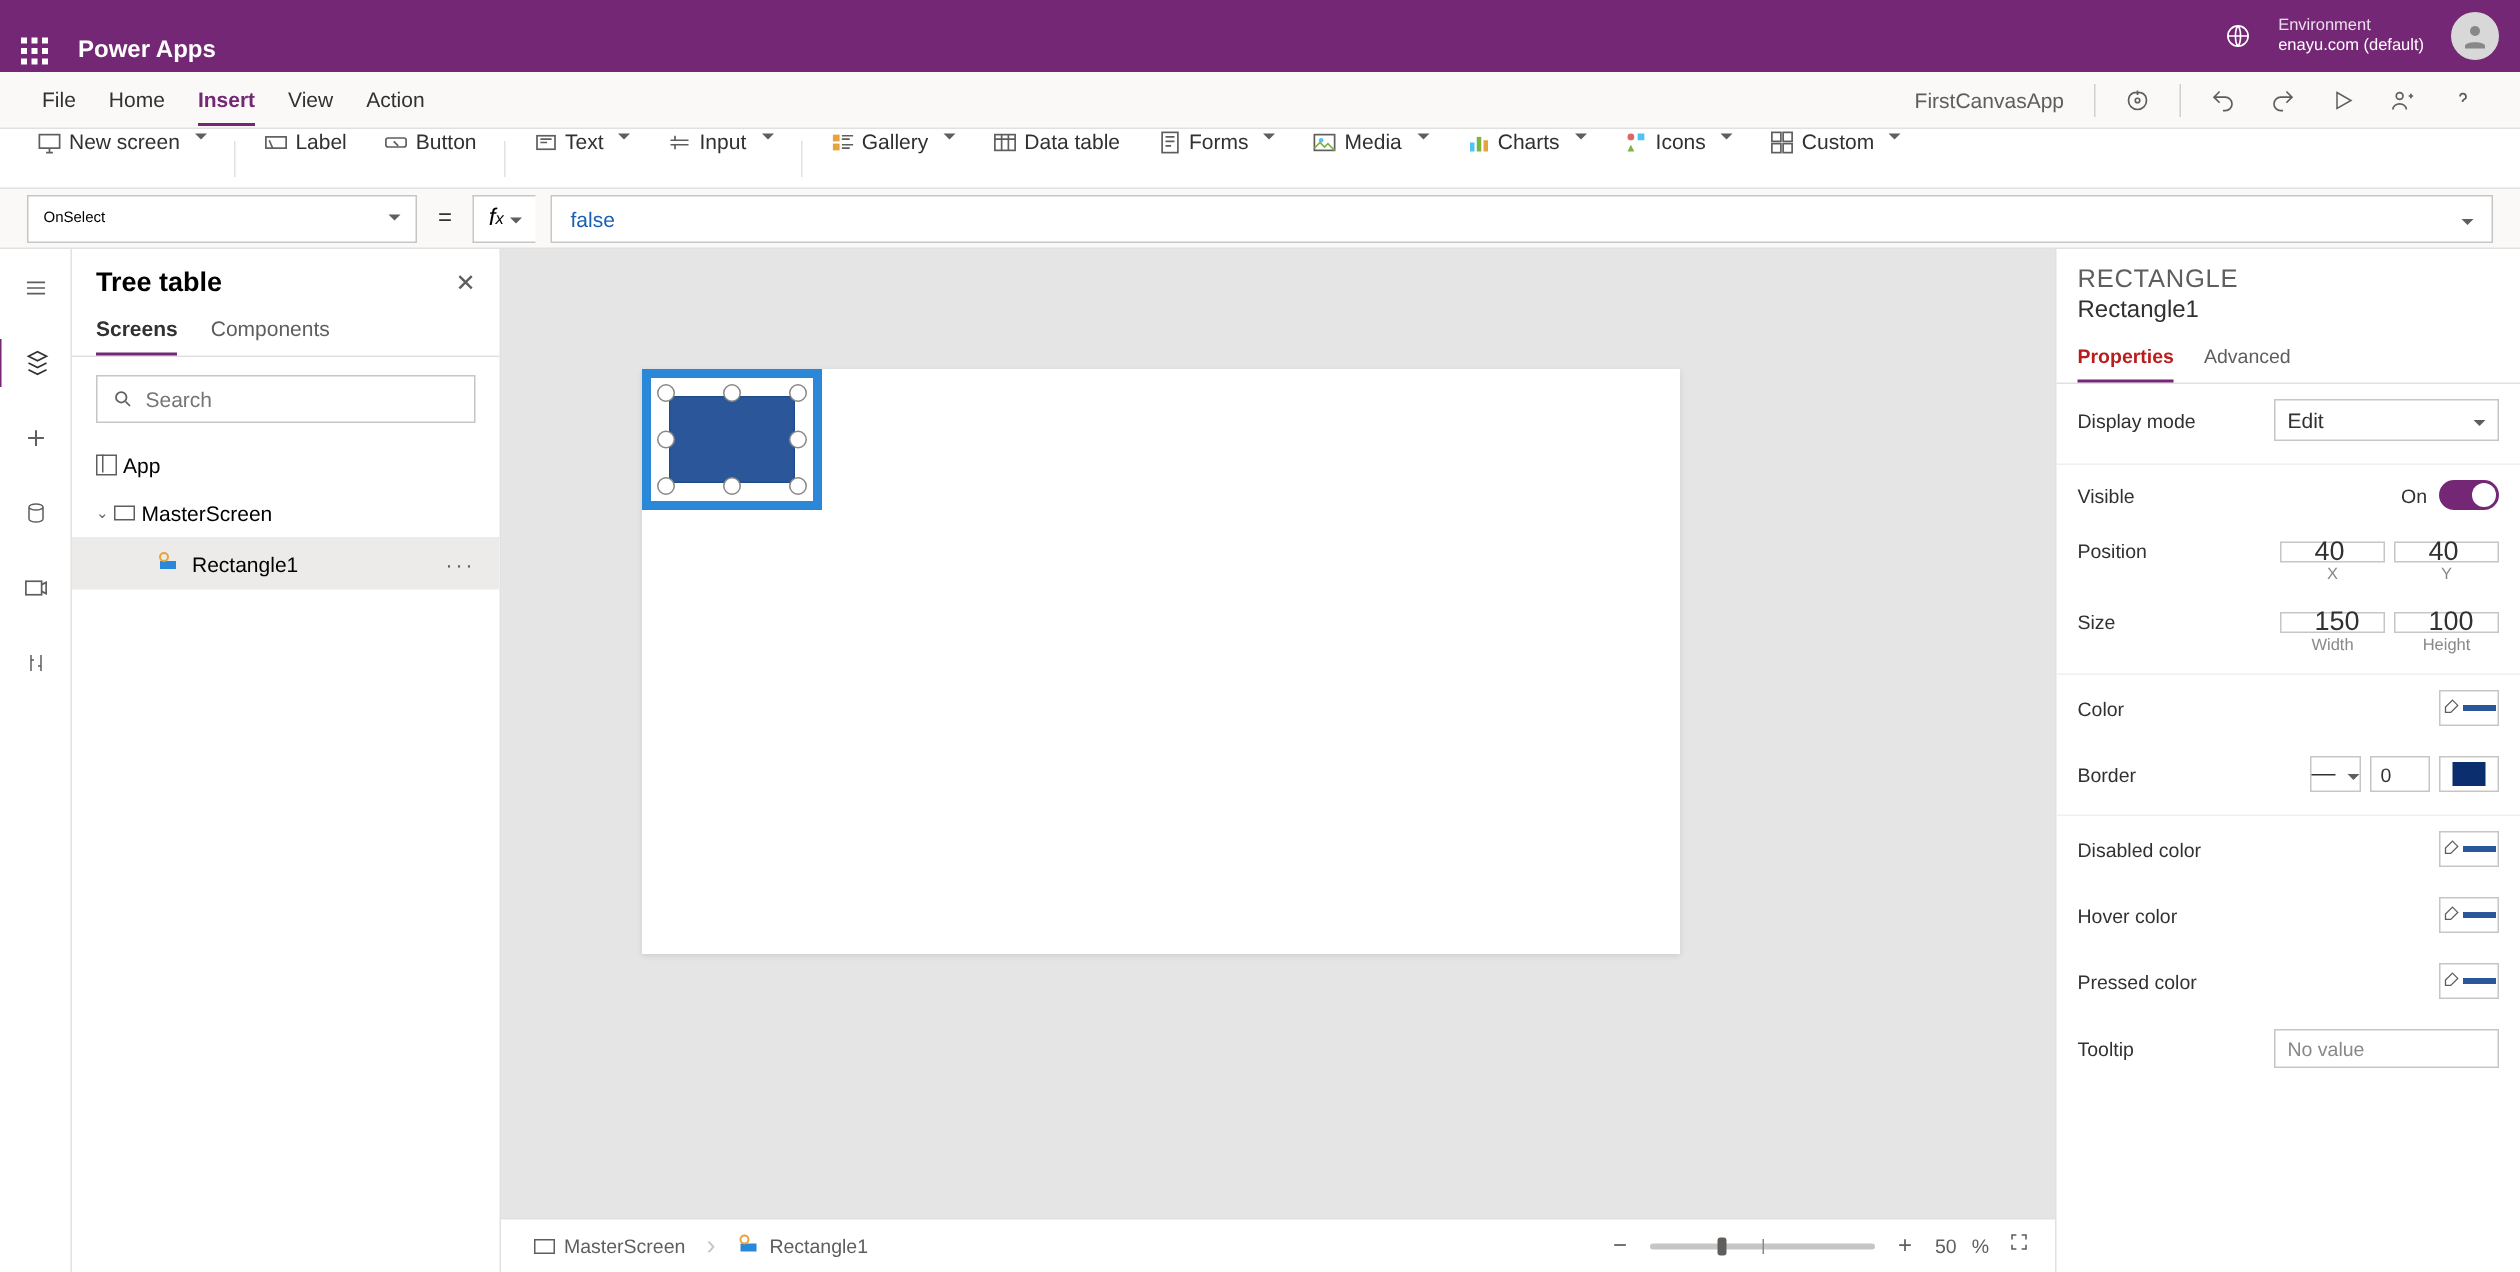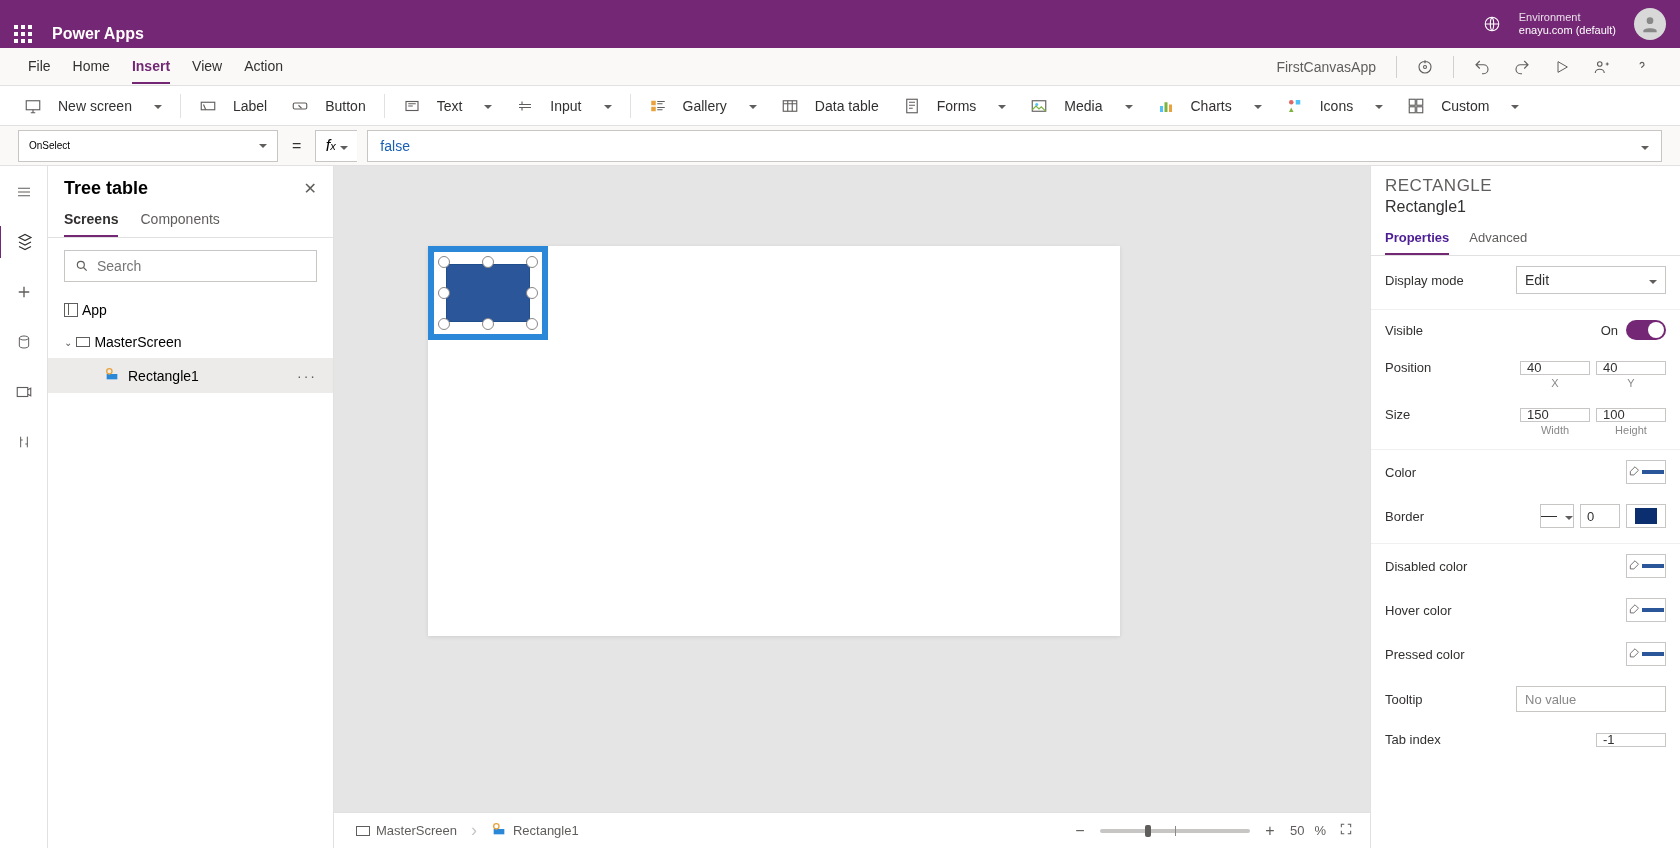--- a/index.html
+++ b/index.html
@@ -22,21 +22,21 @@
 .menubar .menus { display: flex; gap: 22px; font-size: 14px; color: #323130; padding-left:8px;}
 .menubar .menus .item { padding: 8px 0; cursor: pointer; }
 .menubar .menus .item.active { color:#742774; font-weight:600; border-bottom: 2px solid #742774; }
 .menubar .tools { display: flex; align-items: center; gap: 4px; color:#605e5c; }
 .menubar .appname { font-size: 14px; color:#605e5c; margin-right: 10px; }
 .toolbtn { width: 36px; height: 32px; display:flex; align-items:center; justify-content:center; cursor:pointer; }
 .vsep { width:1px; height:22px; background:#d0d0d0; margin:0 6px; }
 
 
 .ribbon { height: 40px; border-bottom: 1px solid #e1e1e1; display: flex; align-items: center; padding: 0 14px; gap: 4px; font-size: 14px; color:#323130; background:#fff;}
-.rgroup { display:flex; align-items:center; gap:16px; padding: 0 10px; height:100%; cursor:pointer;}
+.rgroup { display:flex; gap:4px; padding: 0 10px; height:100%; cursor:pointer;}
 .rsep { width:1px; height:24px; background:#e1e1e1; margin:0 4px;}
 .chev::after { content:""; display:inline-block; margin-left:6px; border:4px solid transparent; border-top-color:#605e5c; transform: translateY(3px);}
 .ricon { width:18px; height:18px; display:flex; align-items:center; justify-content:center; }
 .ricon svg{ width:18px; height:18px; }
 
 
 .formulabar { height: 40px; display:flex; align-items:center; padding: 6px 18px; gap: 10px; border-bottom:1px solid #e1e1e1; background:#faf9f8;}
 .prop-select { width: 260px; height: 32px; border:1px solid #c8c6c4; background:#fff; display:flex; align-items:center; justify-content:space-between; padding:0 10px; font-size:10px; cursor:pointer;}
 .eq { font-size:16px; color:#323130; padding:0 4px;}
 .fx { width:42px; height:32px; border:1px solid #c8c6c4; border-right:none; background:#fff; display:flex; align-items:center; justify-content:center; font-style:italic; font-family: 'Times New Roman', serif; cursor:pointer;}
@@ -91,29 +91,29 @@
 .zslider::before{content:"";position:absolute;left:50%;top:-3px;width:1px;height:10px;background:#8a8886;}
 .zthumb{position:absolute;left:30%;top:-4px;width:6px;height:12px;background:#605e5c;border-radius:2px;}
 .zbtn { cursor:pointer; font-size:16px; width:20px; text-align:center;}
 
 
 .props { width:310px; border-left:1px solid #e1e1e1; background:#fff; display:flex; flex-direction:column; font-size:13px; color:#323130;}
 .props .ptype { padding:10px 14px 0 14px; font-size:17px; color:#605e5c; letter-spacing:.5px;}
 .props .pname { padding:2px 14px 8px 14px; font-size:16px;}
 .props .ptabs { display:flex; gap:20px; padding:0 14px; border-bottom:1px solid #e1e1e1;}
 .props .ptab { padding:6px 0 8px 0; cursor:pointer; color:#605e5c;}
-.props .ptab.active { color:#4c1d95; font-weight:600; border-bottom:2px solid #742774;}
+.props .ptab.active { color:#b91c1c; font-weight:600; border-bottom:2px solid #742774;}
 .prow { display:flex; align-items:center; justify-content:space-between; padding:10px 14px; }
 .prow .lbl { color:#323130;}
 .pselect { width:150px; height:28px; border:1px solid #c8c6c4; display:flex; align-items:center; justify-content:space-between; padding:0 8px; cursor:pointer; font-size:14px;}
 .toggle { display:flex; align-items:center; gap:8px;}
 .toggle .track { width:40px; height:20px; border-radius:10px; background:#742774; position:relative; cursor:pointer;}
 .toggle .thumb { position:absolute; right:2px; top:2px; width:16px; height:16px; background:#fff; border-radius:50%;}
 .twonum { display:flex; gap:6px;}
-.numbox { width:70px; height:14px; border:1px solid #c8c6c4; padding:0 6px; display:flex; align-items:center; font-size:13px;}
+.numbox { width:70px; height:14px; border:1px solid #c8c6c4; padding:0 22px; display:flex; align-items:center; font-size:18px;}
 .sublabels { display:flex; gap:6px; justify-content:flex-end; padding:0 14px 8px 14px; color:#888; font-size:11px;}
 .sublabels span{ width:70px; text-align:center;}
 .swatch { width:40px; height:24px; border:1px solid #c8c6c4; display:flex; align-items:center; justify-content:center; cursor:pointer;}
 .swatch .bar { width:22px; height:4px; background:#2b579a;}
 .swatch.fill .bar { height:16px; background:#0b2e6f;}
 .borderctl { display:flex; gap:6px; align-items:center;}
 .linestyle { width:34px; height:24px; border:1px solid #c8c6c4; display:flex; align-items:center; justify-content:center; cursor:pointer;}
 .linestyle .ln { width:18px; height:1px; background:#323130;}
 .bwidth { width:40px; height:24px; border:1px solid #c8c6c4; display:flex; align-items:center; padding:0 6px; font-size:13px;}
 .txtinput { width:150px; height:26px; border:1px solid #c8c6c4; padding:0 8px; color:#888; display:flex; align-items:center; font-size:13px;}
@@ -559,18 +559,14 @@
           <svg width="14" height="14" viewBox="0 0 24 24" fill="none" stroke="#605e5c" stroke-width="1.5">
             <path d="M12 3l6 6-8 8H4v-6z"></path>
           </svg>
           <div class="bar"></div>
         </div>
     </div>
     <div class="prow">
       <span class="lbl">Tooltip</span>
       <div class="txtinput">No value</div>
     </div>
-    <div class="prow">
-      <span class="lbl">Tab index</span>
-      <div class="numbox" style="width:70px">-1</div>
-    </div>
   </div>
 </div>
 
 </body></html>

